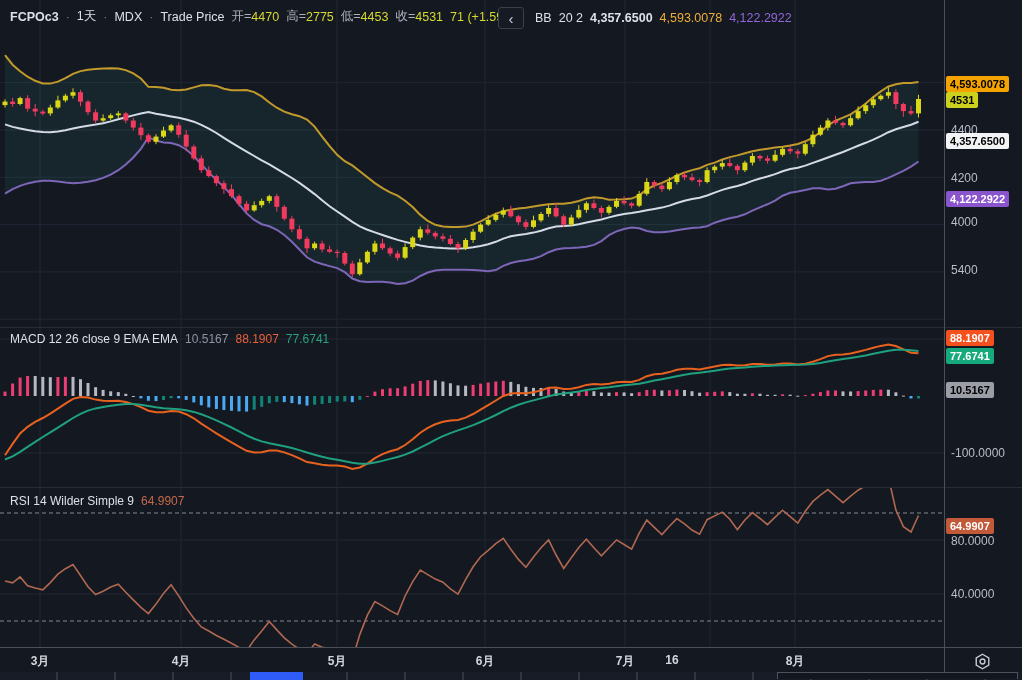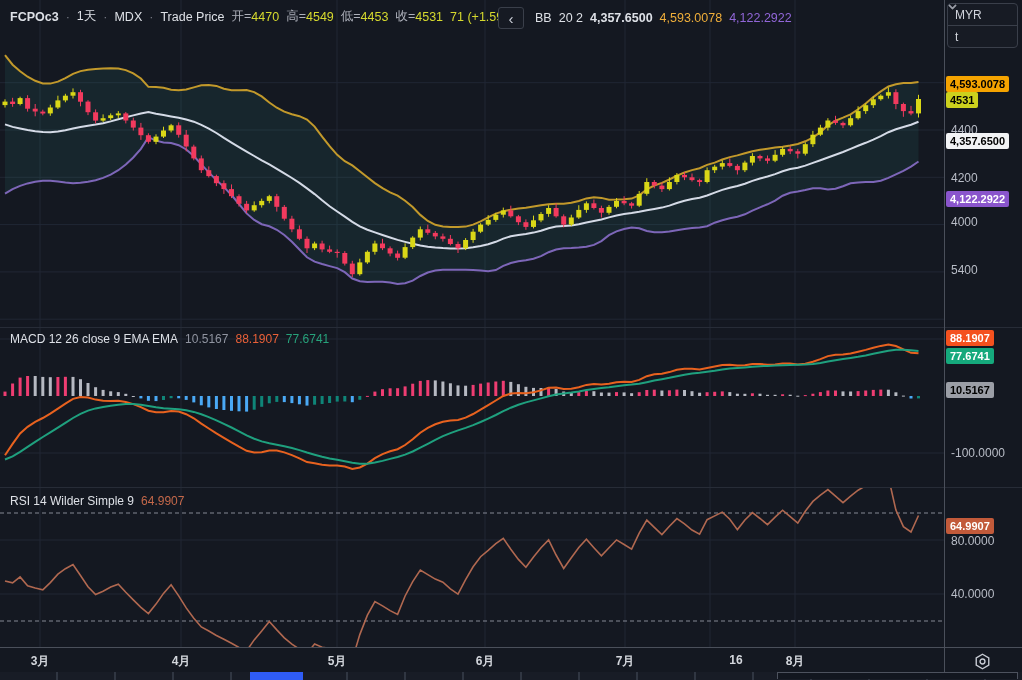--- a/index.html
+++ b/index.html
@@ -472,52 +472,37 @@
     <span class="t-white" style="font-weight:600">FCPOc3</span>
     <span class="t-sep">·</span>
     <span class="t-white">1天</span>
     <span class="t-sep">·</span>
     <span class="t-white">MDX</span>
     <span class="t-sep">·</span>
     <span class="t-white">Trade Price</span>
     <span class="t-gray">开=</span>
       <span class="t-yellow" style="margin-left:-7px">4470</span>
     <span class="t-gray">高=</span>
-      <span class="t-yellow" style="margin-left:-7px">4549</span>
+      <span class="t-yellow" style="margin-left:-7px">2775</span>
     <span class="t-gray">低=</span>
       <span class="t-yellow" style="margin-left:-7px">4453</span>
     <span class="t-gray">收=</span>
       <span class="t-yellow" style="margin-left:-7px">4531</span>
     <span class="t-yellow">71 (+1.59%)</span>
   </div>
 
   <div class="legend-row" style="left:498px;top:7px">
     <div class="back-btn">‹</div>
     <span class="t-white" style="margin-left:4px">BB</span>
     <span class="t-white">20 2</span>
     <span class="t-white" style="font-weight:600">4,357.6500</span>
     <span class="t-orange">4,593.0078</span>
     <span class="t-purple">4,122.2922</span>
   </div>
 
-  <div class="dropdown">
-    <div class="dd-row">
-      <span>MYR</span>
-      <svg width="9" height="6">
-          <polyline points="1,1 4.5,4.5 8,1" fill="none" stroke="#9a9da6" stroke-width="1.4"></polyline>
-        </svg>
-    </div>
-    <div class="dd-div"></div>
-    <div class="dd-row">
-      <span>t</span>
-      <svg width="9" height="6">
-          <polyline points="1,1 4.5,4.5 8,1" fill="none" stroke="#9a9da6" stroke-width="1.4"></polyline>
-        </svg>
-    </div>
-  </div>
 
   <div>
     <span class="tick" style="top:123px">4400</span>
     <span class="tick" style="top:171px">4200</span>
     <span class="tick" style="top:215px">4000</span>
     <span class="tick" style="top:263px">5400</span>
     <span class="badge b-upper" style="top:76px">4,593.0078</span>
     <span class="badge b-last" style="top:92px">4531</span>
     <span class="badge b-basis" style="top:133px">4,357.6500</span>
     <span class="badge b-lower" style="top:191px">4,122.2922</span>
@@ -545,21 +530,21 @@
     <span class="tick" style="top:534px">80.0000</span>
     <span class="tick" style="top:587px">40.0000</span>
   </div>
 
   <div>
     <span class="time-label" style="left:40px">3月</span>
     <span class="time-label" style="left:181px">4月</span>
     <span class="time-label" style="left:337px">5月</span>
     <span class="time-label" style="left:485px">6月</span>
     <span class="time-label" style="left:625px">7月</span>
-    <span class="time-label" style="left:736px">16</span>
+    <span class="time-label" style="left:672px">16</span>
     <span class="time-label" style="left:795px">8月</span>
   </div>
 
   <svg class="gear" viewBox="0 0 16 16">
     <polygon points="8,1.2 13.9,4.6 13.9,11.4 8,14.8 2.1,11.4 2.1,4.6" fill="none" stroke="#c8ccd4" stroke-width="1.3"></polygon>
     <circle cx="8" cy="8" r="2.3" fill="none" stroke="#c8ccd4" stroke-width="1.3"></circle>
   </svg>
 
 
   <div class="strip">

